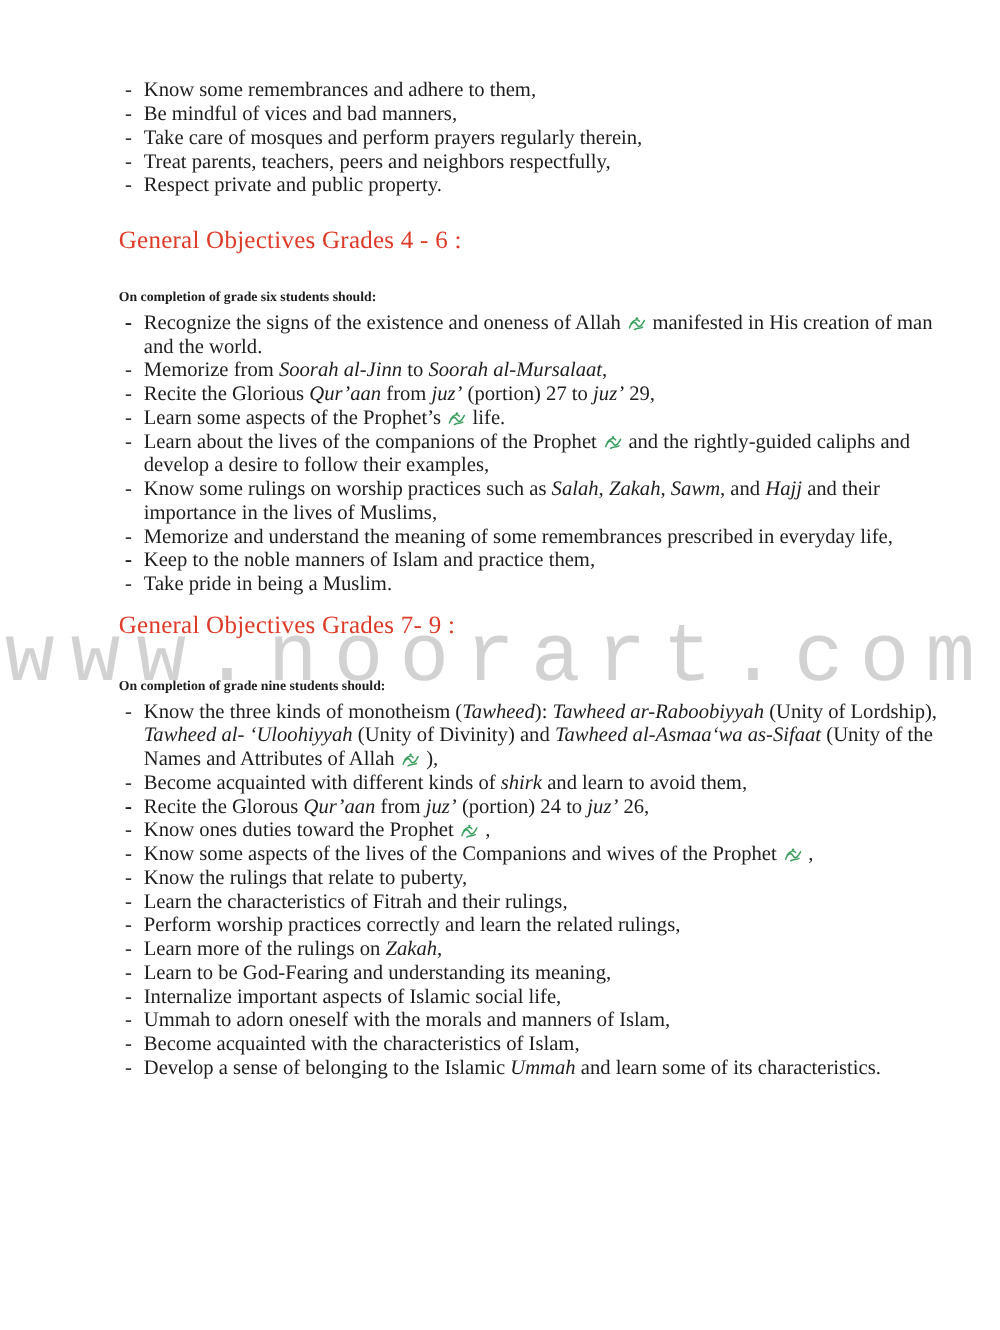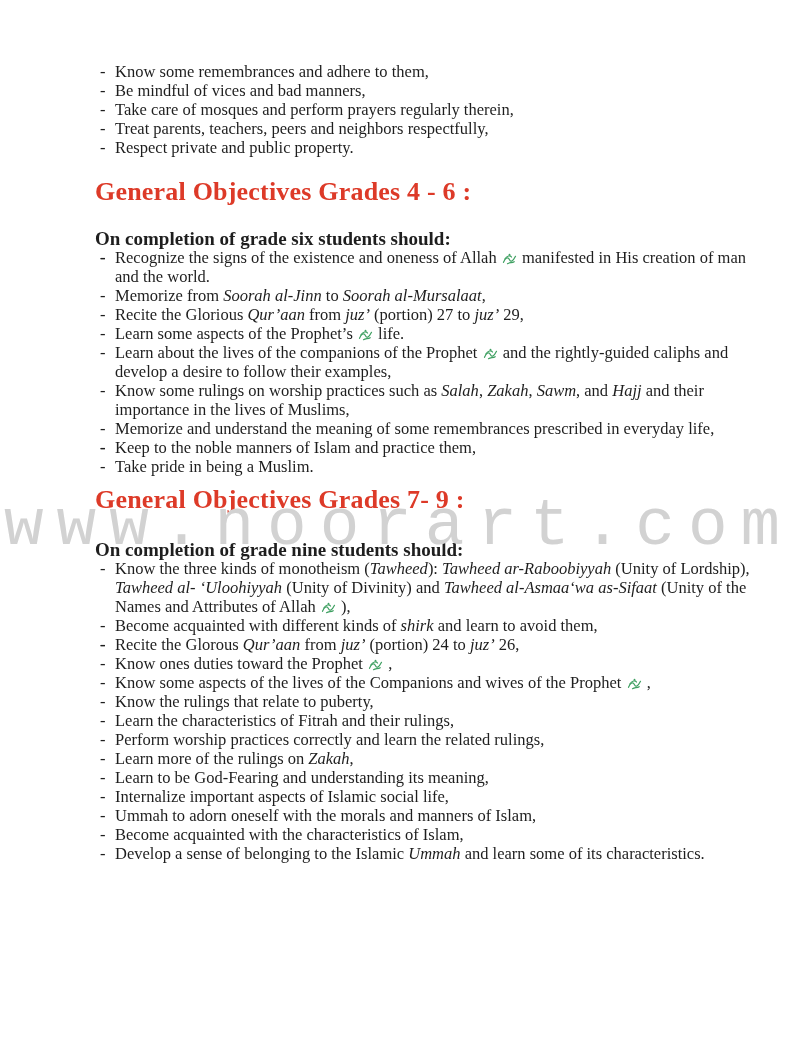--- a/index.html
+++ b/index.html
@@ -19,31 +19,31 @@
     position: relative;
     padding-left: 20px;
     font-size: 16.5px;
     line-height: 19px;
   }
   .dash { position: absolute; left: 5px; top: 0; }
   em { font-style: italic; }
 
   .red-heading {
     color: var(--heading-red, #dd3a28);
-    font-size: 26px;
+    font-size: 20px;
     line-height: 22px;
-    font-weight: 700;
+    font-weight: 400;
     letter-spacing: 0.2px;
     margin-top: 24px;
   }
   .red-heading.second { margin-top: 13px; }
 
   .intro {
     font-weight: 700;
-    font-size: 19px;
+    font-size: 11px;
     line-height: 19px;
     margin-top: 26px;
   }
   .intro.second { margin-top: 29px; }
 
   .honorific {
     display: inline-block;
     vertical-align: -2px;
     margin: 0 1px;
     line-height: 0;

